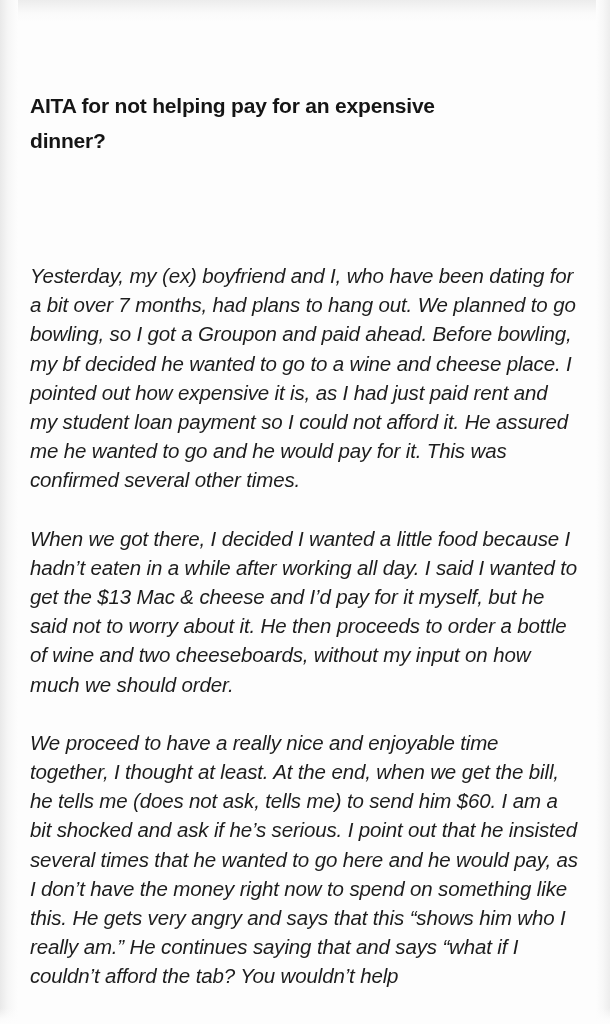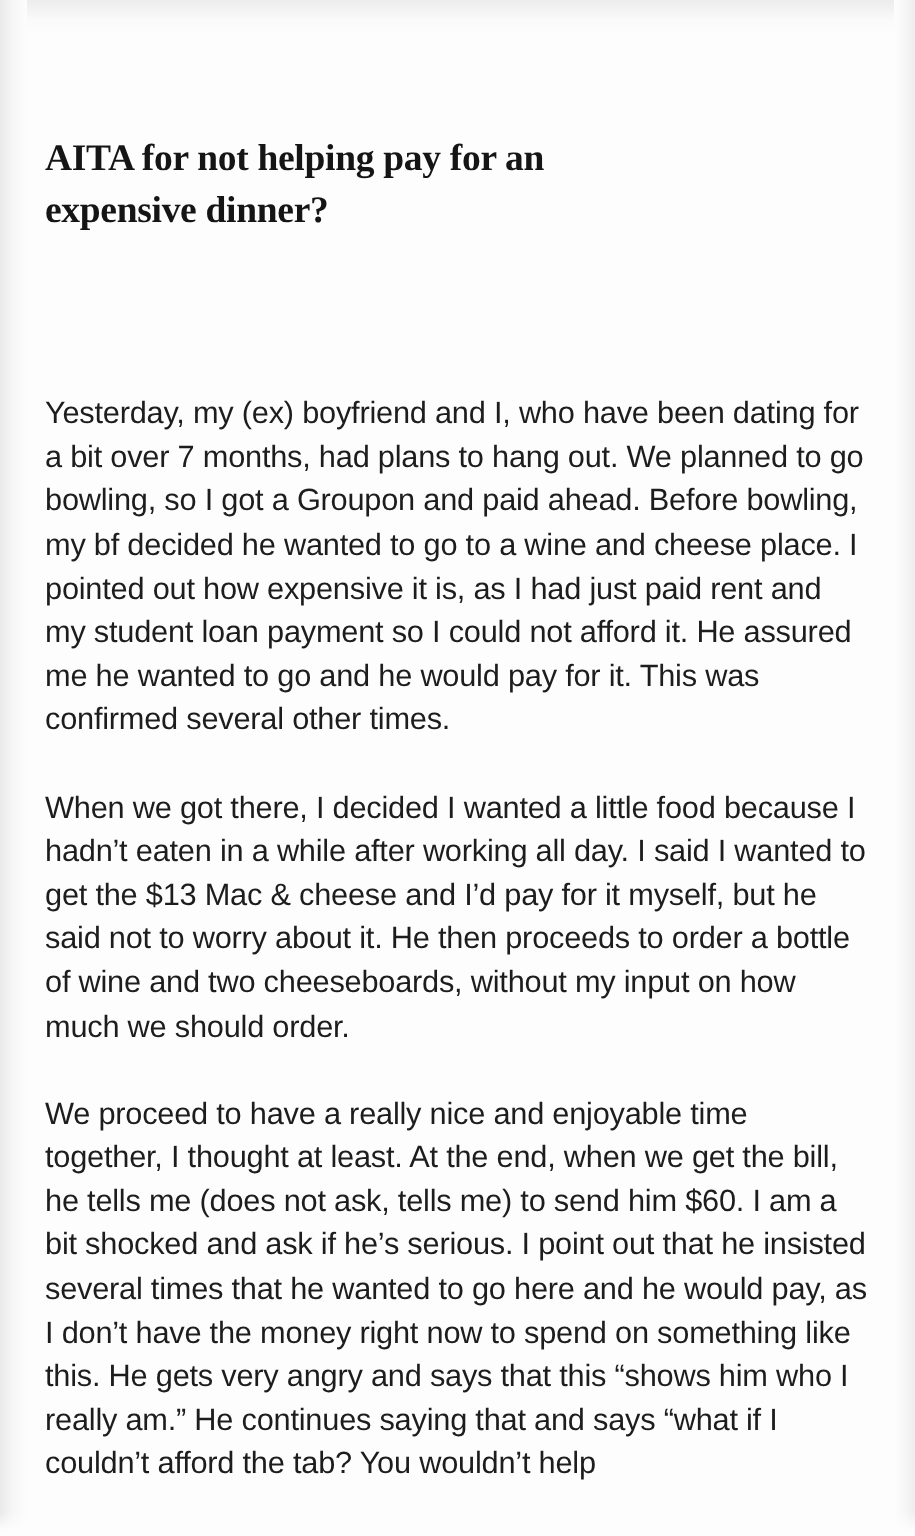--- a/index.html
+++ b/index.html
@@ -47,38 +47,38 @@
   }
   .content {
     position: absolute;
     top: 0;
     left: 0;
     width: 610px;
     padding: 88px 30px 0 30px;
     box-sizing: border-box;
   }
   .title {
-    font-size: 25px;
+    font-size: 21px;
     line-height: 35px;
     font-weight: bold;
     letter-spacing: -0.2px;
     color: #151515;
     margin: 0;
     max-width: 430px;
-    font-family: Liberation Serif, serif;
   }
   .body-text {
     margin-top: 103px;
     font-size: 20.5px;
     line-height: 29.2px;
     color: #1d1d1d;
     letter-spacing: -0.15px;
   }
   .para {
     margin: 16px 0 29px 0;
+    font-style: italic;
   }
   .para:last-child {
     margin-bottom: 0;
   }
   .clip-fade {
     position: absolute;
     bottom: 0;
     left: 0;
     width: 610px;
     height: 16px;

